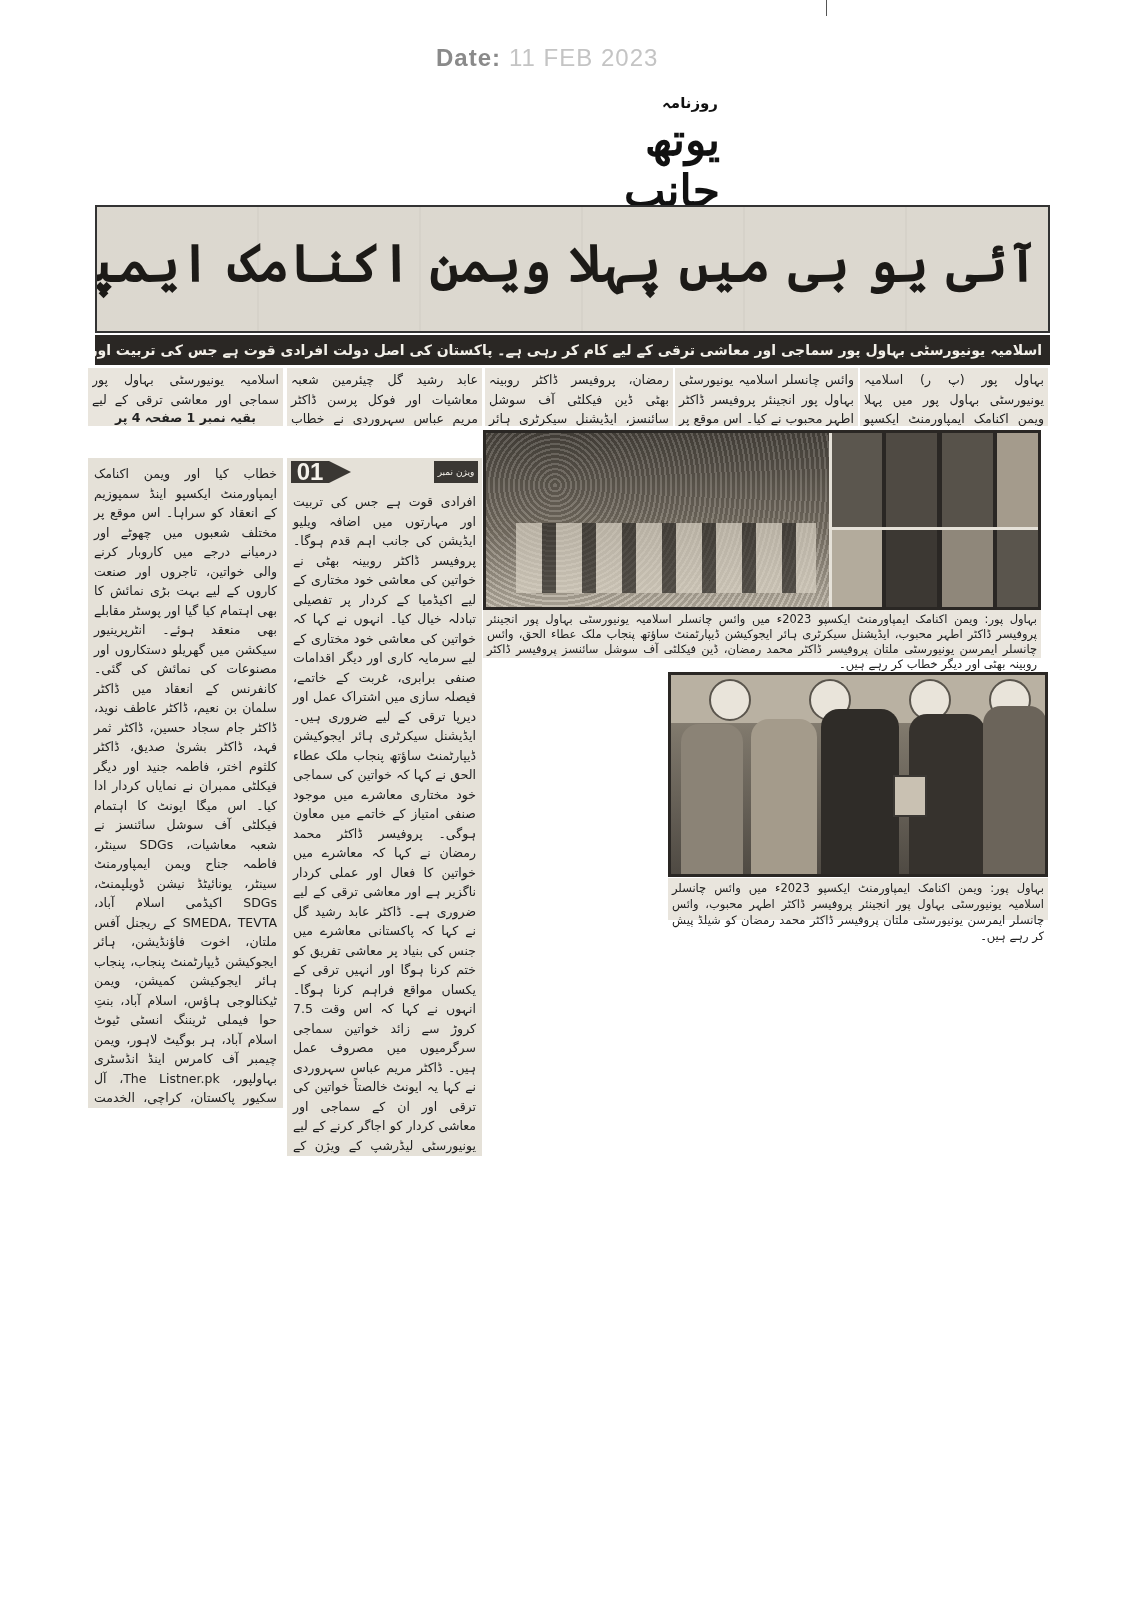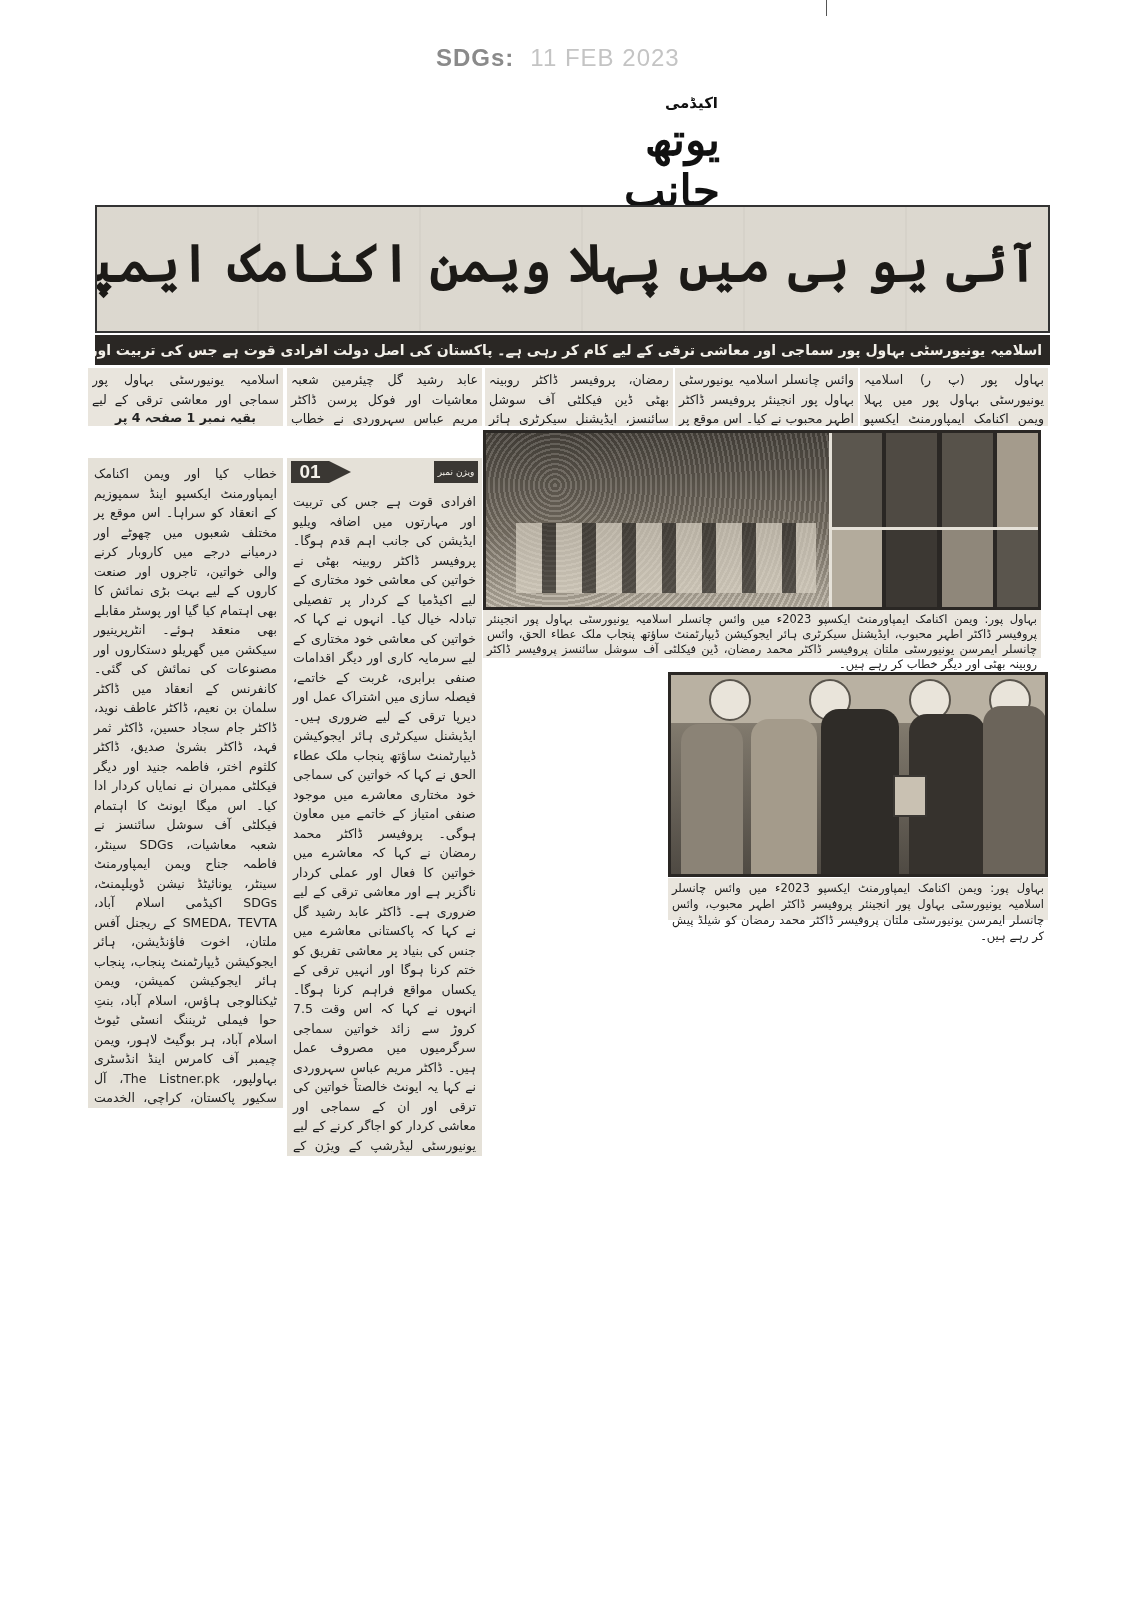--- a/index.html
+++ b/index.html
@@ -1,38 +1,38 @@
 <!DOCTYPE html>
 <html><head>
 <meta charset="utf-8">
 <style>
   html,body{margin:0;padding:0;}
   body{width:1132px;height:1600px;background:#ffffff;position:relative;overflow:hidden;font-family:"DejaVu Sans",sans-serif;}
   .corner-mark{position:absolute;left:826px;top:0;width:1px;height:16px;background:#555;}
   .date-stamp{position:absolute;left:436px;top:44px;font-family:"Liberation Sans",sans-serif;font-weight:bold;font-size:24px;color:#8a8a8a;letter-spacing:1px;}
-  .date-stamp .date-val{color:#c4c4c4;font-weight:normal;margin-left:16px;}
+  .date-stamp .date-val{color:#c4c4c4;font-weight:normal;margin-left:8px;}
   .masthead{position:absolute;left:560px;top:92px;width:200px;height:90px;direction:rtl;}
   .masthead .daily{position:absolute;right:42px;top:2px;font-size:15px;font-weight:bold;color:#111;}
   .masthead .name{position:absolute;right:40px;top:22px;font-size:44px;font-weight:bold;color:#111;font-family:"DejaVu Serif",serif;}
 
   .clip{position:absolute;background:#e9e5dd;}
   .headline-box{left:95px;top:205px;width:955px;height:128px;background:#e3dfd6;border:2px solid #333;box-sizing:border-box;overflow:hidden;}
   .headline-box .ghost{position:absolute;left:0;top:0;right:0;bottom:0;background:repeating-linear-gradient(90deg,rgba(0,0,0,0.03) 0 160px,rgba(0,0,0,0.06) 160px 162px);}
   .headline-text{position:absolute;left:10px;right:10px;top:14px;direction:rtl;text-align:center;font-family:"DejaVu Serif",serif;font-size:52px;font-weight:bold;color:#1c1a17;line-height:1.6;white-space:nowrap;letter-spacing:-1px;}
   .kicker{left:95px;top:335px;width:955px;height:30px;background:#2a2724;color:#f2efe8;direction:rtl;font-size:14px;line-height:30px;padding:0 8px;box-sizing:border-box;white-space:nowrap;overflow:hidden;font-weight:bold;}
 
   .rtl-text{direction:rtl;text-align:justify;font-size:12.5px;line-height:19.5px;color:#222;}
   .intro-col{top:368px;height:58px;overflow:hidden;padding:2px 4px;box-sizing:border-box;}
   .see-more{text-align:center;font-weight:bold;}
 
   .col{box-sizing:border-box;padding:6px 6px;overflow:hidden;background:#e5e1d8;}
   .col-left{left:88px;top:458px;width:195px;height:650px;}
   .col-mid{left:287px;top:458px;width:195px;height:698px;}
   .cont-badge{position:absolute;left:291px;top:461px;width:187px;height:22px;}
-  .cont-badge .num{position:absolute;left:0;top:0;width:38px;height:22px;background:#3a3733;color:#f4f1ea;font-family:"Liberation Sans",sans-serif;font-weight:bold;font-size:19px;line-height:22px;text-align:center;}
+  .cont-badge .num{position:absolute;left:0;top:0;width:38px;height:22px;background:#3a3733;color:#f4f1ea;font-family:"Liberation Sans",sans-serif;font-weight:bold;font-size:24px;line-height:22px;text-align:center;}
   .cont-badge .tri{position:absolute;left:38px;top:0;width:0;height:0;border-top:11px solid transparent;border-bottom:11px solid transparent;border-left:22px solid #3a3733;}
   .cont-badge .tag{position:absolute;right:0;top:0;width:44px;height:22px;background:#3a3733;color:#f4f1ea;font-size:9px;line-height:22px;text-align:center;direction:rtl;}
   .col-mid .body{margin-top:28px;}
 
   .photo{position:absolute;border:3px solid #2a2724;box-sizing:border-box;overflow:hidden;}
   .photo-main{left:483px;top:430px;width:558px;height:180px;background:
     radial-gradient(ellipse at 30% 60%,#9c958a 0,#5e5850 40%,#2e2b27 80%),#3b3833;}
   .photo-main .crowd{position:absolute;left:0;top:0;width:345px;height:174px;background:
      repeating-radial-gradient(circle at 20% 30%,rgba(255,255,255,0.12) 0 2px,rgba(0,0,0,0.12) 2px 5px),
      linear-gradient(180deg,#4a453e 0%,#7a7266 55%,#bdb5a6 100%);}
@@ -52,25 +52,25 @@
   .photo-award .person{position:absolute;bottom:0;border-radius:18px 18px 0 0;}
   .photo-award .plaque{position:absolute;left:222px;top:100px;width:30px;height:38px;background:#c9c1b2;border:2px solid #3a3733;}
   .caption2{left:668px;top:878px;width:380px;height:42px;font-size:11.5px;line-height:16px;padding:2px 4px;box-sizing:border-box;}
 </style>
 </head>
 <body>
 
 <div class="corner-mark"></div>
 
 <div class="date-stamp">
-  <span>SDGs:</span><span class="date-val">11 FEB 2023</span>
+  <span>Date:</span><span class="date-val">11 FEB 2023</span>
 </div>
 
 <div class="masthead">
-  <span class="daily">اکیڈمی</span>
+  <span class="daily">روزنامہ</span>
   <span class="name">یوتھ جانب</span>
 </div>
 
 <div class="clip headline-box">
   <div class="ghost"></div>
   <div class="headline-text">آئی یو بی میں پہلا ویمن اکنامک ایمپاورمنٹ اینڈ ایکسپو سمپوزیم منعقد ہوا</div>
 </div>
 
 <div class="clip kicker">اسلامیہ یونیورسٹی بہاول پور سماجی اور معاشی ترقی کے لیے کام کر رہی ہے۔ پاکستان کی اصل دولت افرادی قوت ہے جس کی تربیت اور مہارتوں میں اضافہ ویلیو ایڈیشن کی جانب اہم قدم ہوگا، وائس چانسلر</div>
 

